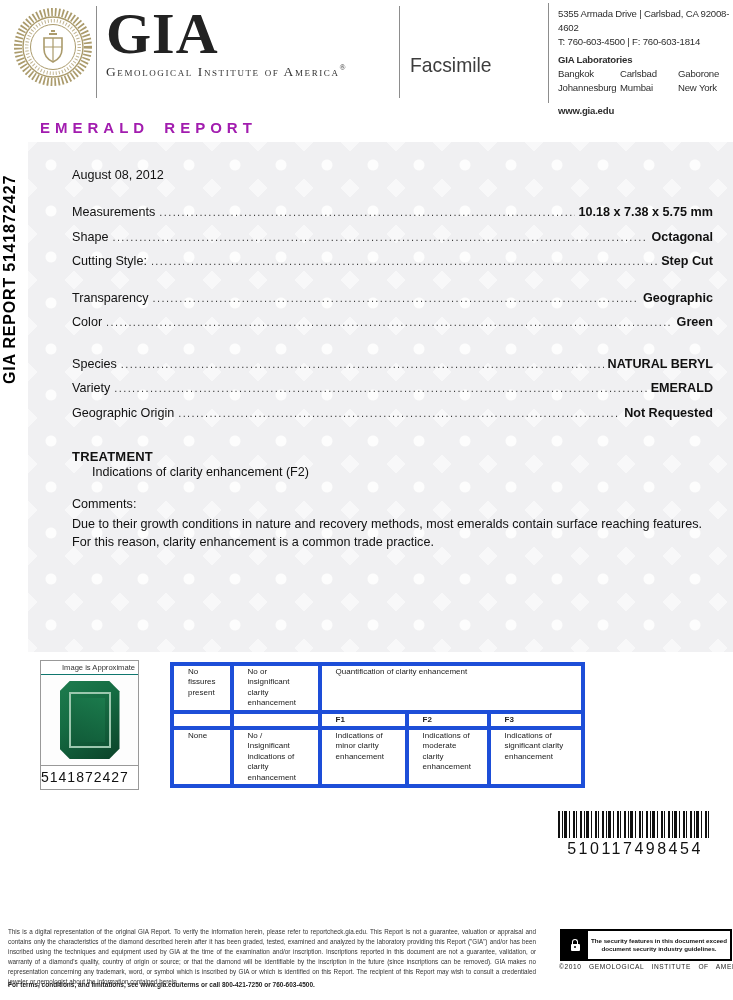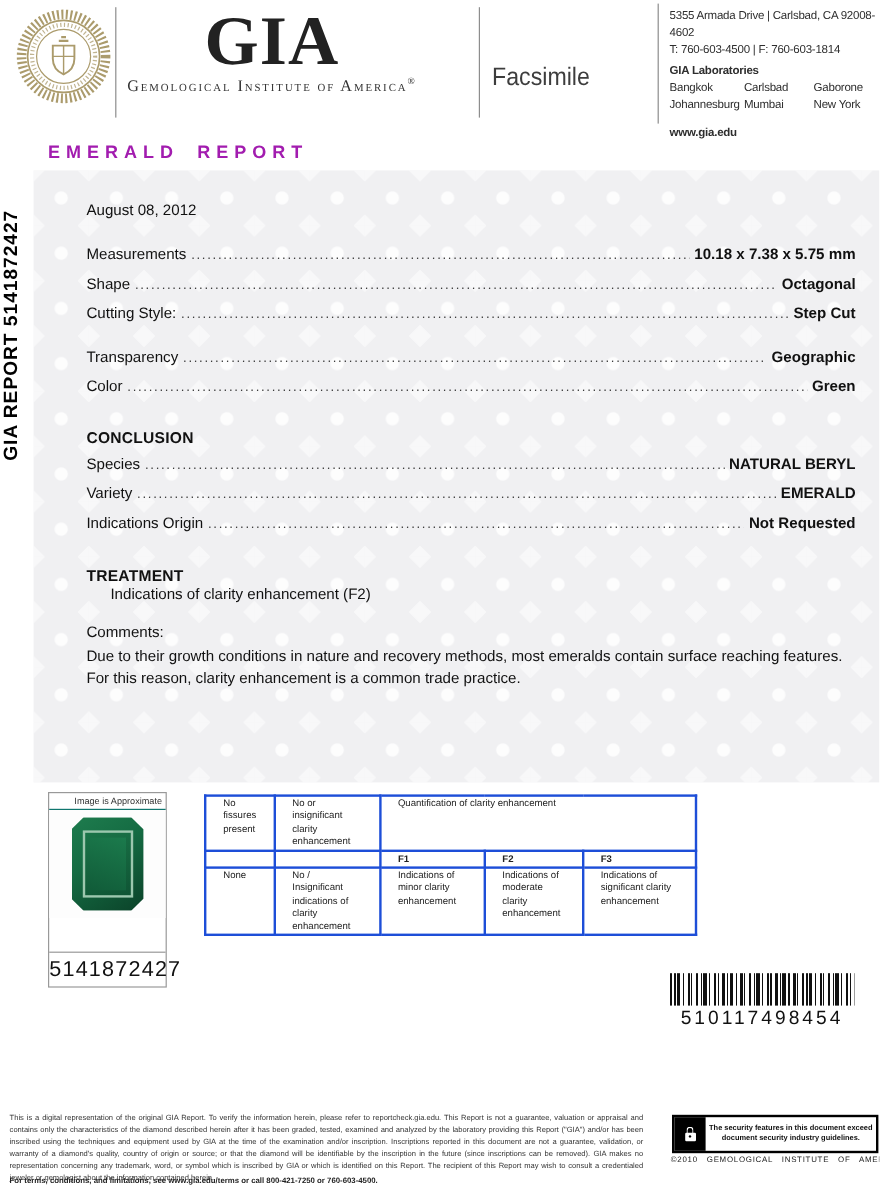--- a/index.html
+++ b/index.html
@@ -5,21 +5,21 @@
   html,body{margin:0;padding:0;background:#fff;}
   .page{position:relative;width:733px;height:1000px;background:#fff;overflow:hidden;
         font-family:"Liberation Sans",sans-serif;color:#111;}
 
   
   .seal{position:absolute;left:13px;top:7px;width:80px;height:80px;}
   .vdiv{position:absolute;width:1px;background:#8d8d8d;}
   .vdiv1{left:96px;top:6px;height:92px;}
   .vdiv2{left:399px;top:6px;height:92px;}
   .vdiv3{left:548px;top:3px;height:100px;}
-  .logo-block{position:absolute;left:106px;top:6px;text-align:center;}
+  .logo-block{position:absolute;left:106px;top:6px;}
   .logo-gia{font-family:"Liberation Serif",serif;font-size:58px;font-weight:600;
             line-height:56px;letter-spacing:1px;color:#222;}
   .logo-sub{font-family:"Liberation Serif",serif;font-variant:small-caps;
             font-size:13.5px;letter-spacing:1.6px;color:#333;margin-top:1px;white-space:nowrap;}
   .facsimile{position:absolute;left:410px;top:53px;font-size:21px;color:#3d3d3d;
              letter-spacing:0px;transform:scaleX(.92);transform-origin:left;}
   .addr{position:absolute;left:558px;top:7px;font-size:9.6px;color:#2e2e2e;
         letter-spacing:-0.2px;line-height:14px;width:175px;}
   .addr .b{font-weight:bold;}
   .labs-row{display:flex;}
@@ -62,26 +62,26 @@
   .img-box{position:absolute;left:40px;top:660px;width:97px;border:1px solid #999;background:#fff;}
   .img-caption{font-size:7.6px;color:#333;padding:2px 3px;border-bottom:1px solid #0f766e;text-align:right;}
   .img-area{height:90px;display:flex;align-items:center;justify-content:center;background:#fdfdfd;}
   .gem{width:60px;height:78px;position:relative;
        clip-path:polygon(17% 0,83% 0,100% 13%,100% 87%,83% 100%,17% 100%,0 87%,0 13%);
        background:linear-gradient(145deg,#1e7c4e 0%,#156c43 40%,#0b4229 100%);}
   .gem-ring{position:absolute;left:9px;top:11px;right:9px;bottom:11px;
             border:2px solid #9cc7ae;background:linear-gradient(160deg,#1a7448,#0f5434);}
   .gem-table{position:absolute;left:4px;top:4px;right:4px;bottom:4px;
              background:linear-gradient(200deg,#1b7a4c,#115c39);}
-  .img-number{border-top:1px solid #999;font-size:18px;text-align:left;
-              padding:3px 0 4px;letter-spacing:1px;color:#111;margin-top:28px;}
+  .img-number{border-top:1px solid #999;font-size:14px;text-align:left;
+              padding:3px 0 4px;letter-spacing:1px;color:#111;}
 
   
   .ctable{position:absolute;left:170px;top:662px;border-collapse:collapse;}
-  .ctable td{border:2px solid #1d4ed8;font-size:8px;line-height:1.3;padding:1px 14px;
+  .ctable td{border:4px solid #1d4ed8;font-size:8px;line-height:1.3;padding:1px 14px;
              vertical-align:top;color:#222;}
   .ctable .bold{font-weight:bold;}
   .ctable .r1 td{height:22px;}
   .ctable .r2 td{height:10px;}
   .ctable .r3 td{height:34px;}
 
   
   .barcode{position:absolute;left:558px;top:811px;width:154px;height:27px;
            background:repeating-linear-gradient(90deg,
              #101010 0 2px,#fff 2px 4px,#101010 4px 5px,#fff 5px 6px,
@@ -179,33 +179,32 @@
         <span class="val">Geographic</span>
       </div>
       <div class="leader-row">
         <span class="lbl">Color</span>
         <span class="dots"></span>
         <span class="val">Green</span>
       </div>
 
       <div class="spacer17"></div>
 
-      <div class="sec-head">CONCLUSION</div>
       <div class="leader-row">
         <span class="lbl">Species</span>
         <span class="dots"></span>
         <span class="val">NATURAL BERYL</span>
       </div>
       <div class="leader-row">
         <span class="lbl">Variety</span>
         <span class="dots"></span>
         <span class="val">EMERALD</span>
       </div>
       <div class="leader-row">
-        <span class="lbl">Indications Origin</span>
+        <span class="lbl">Geographic Origin</span>
         <span class="dots"></span>
         <span class="val">Not Requested</span>
       </div>
 
       <div class="spacer19"></div>
 
       <div class="sec-head" style="margin-bottom:1px">TREATMENT</div>
       <div class="treat-text">Indications of clarity enhancement (F2)</div>
 
       <div class="spacer16"></div>

